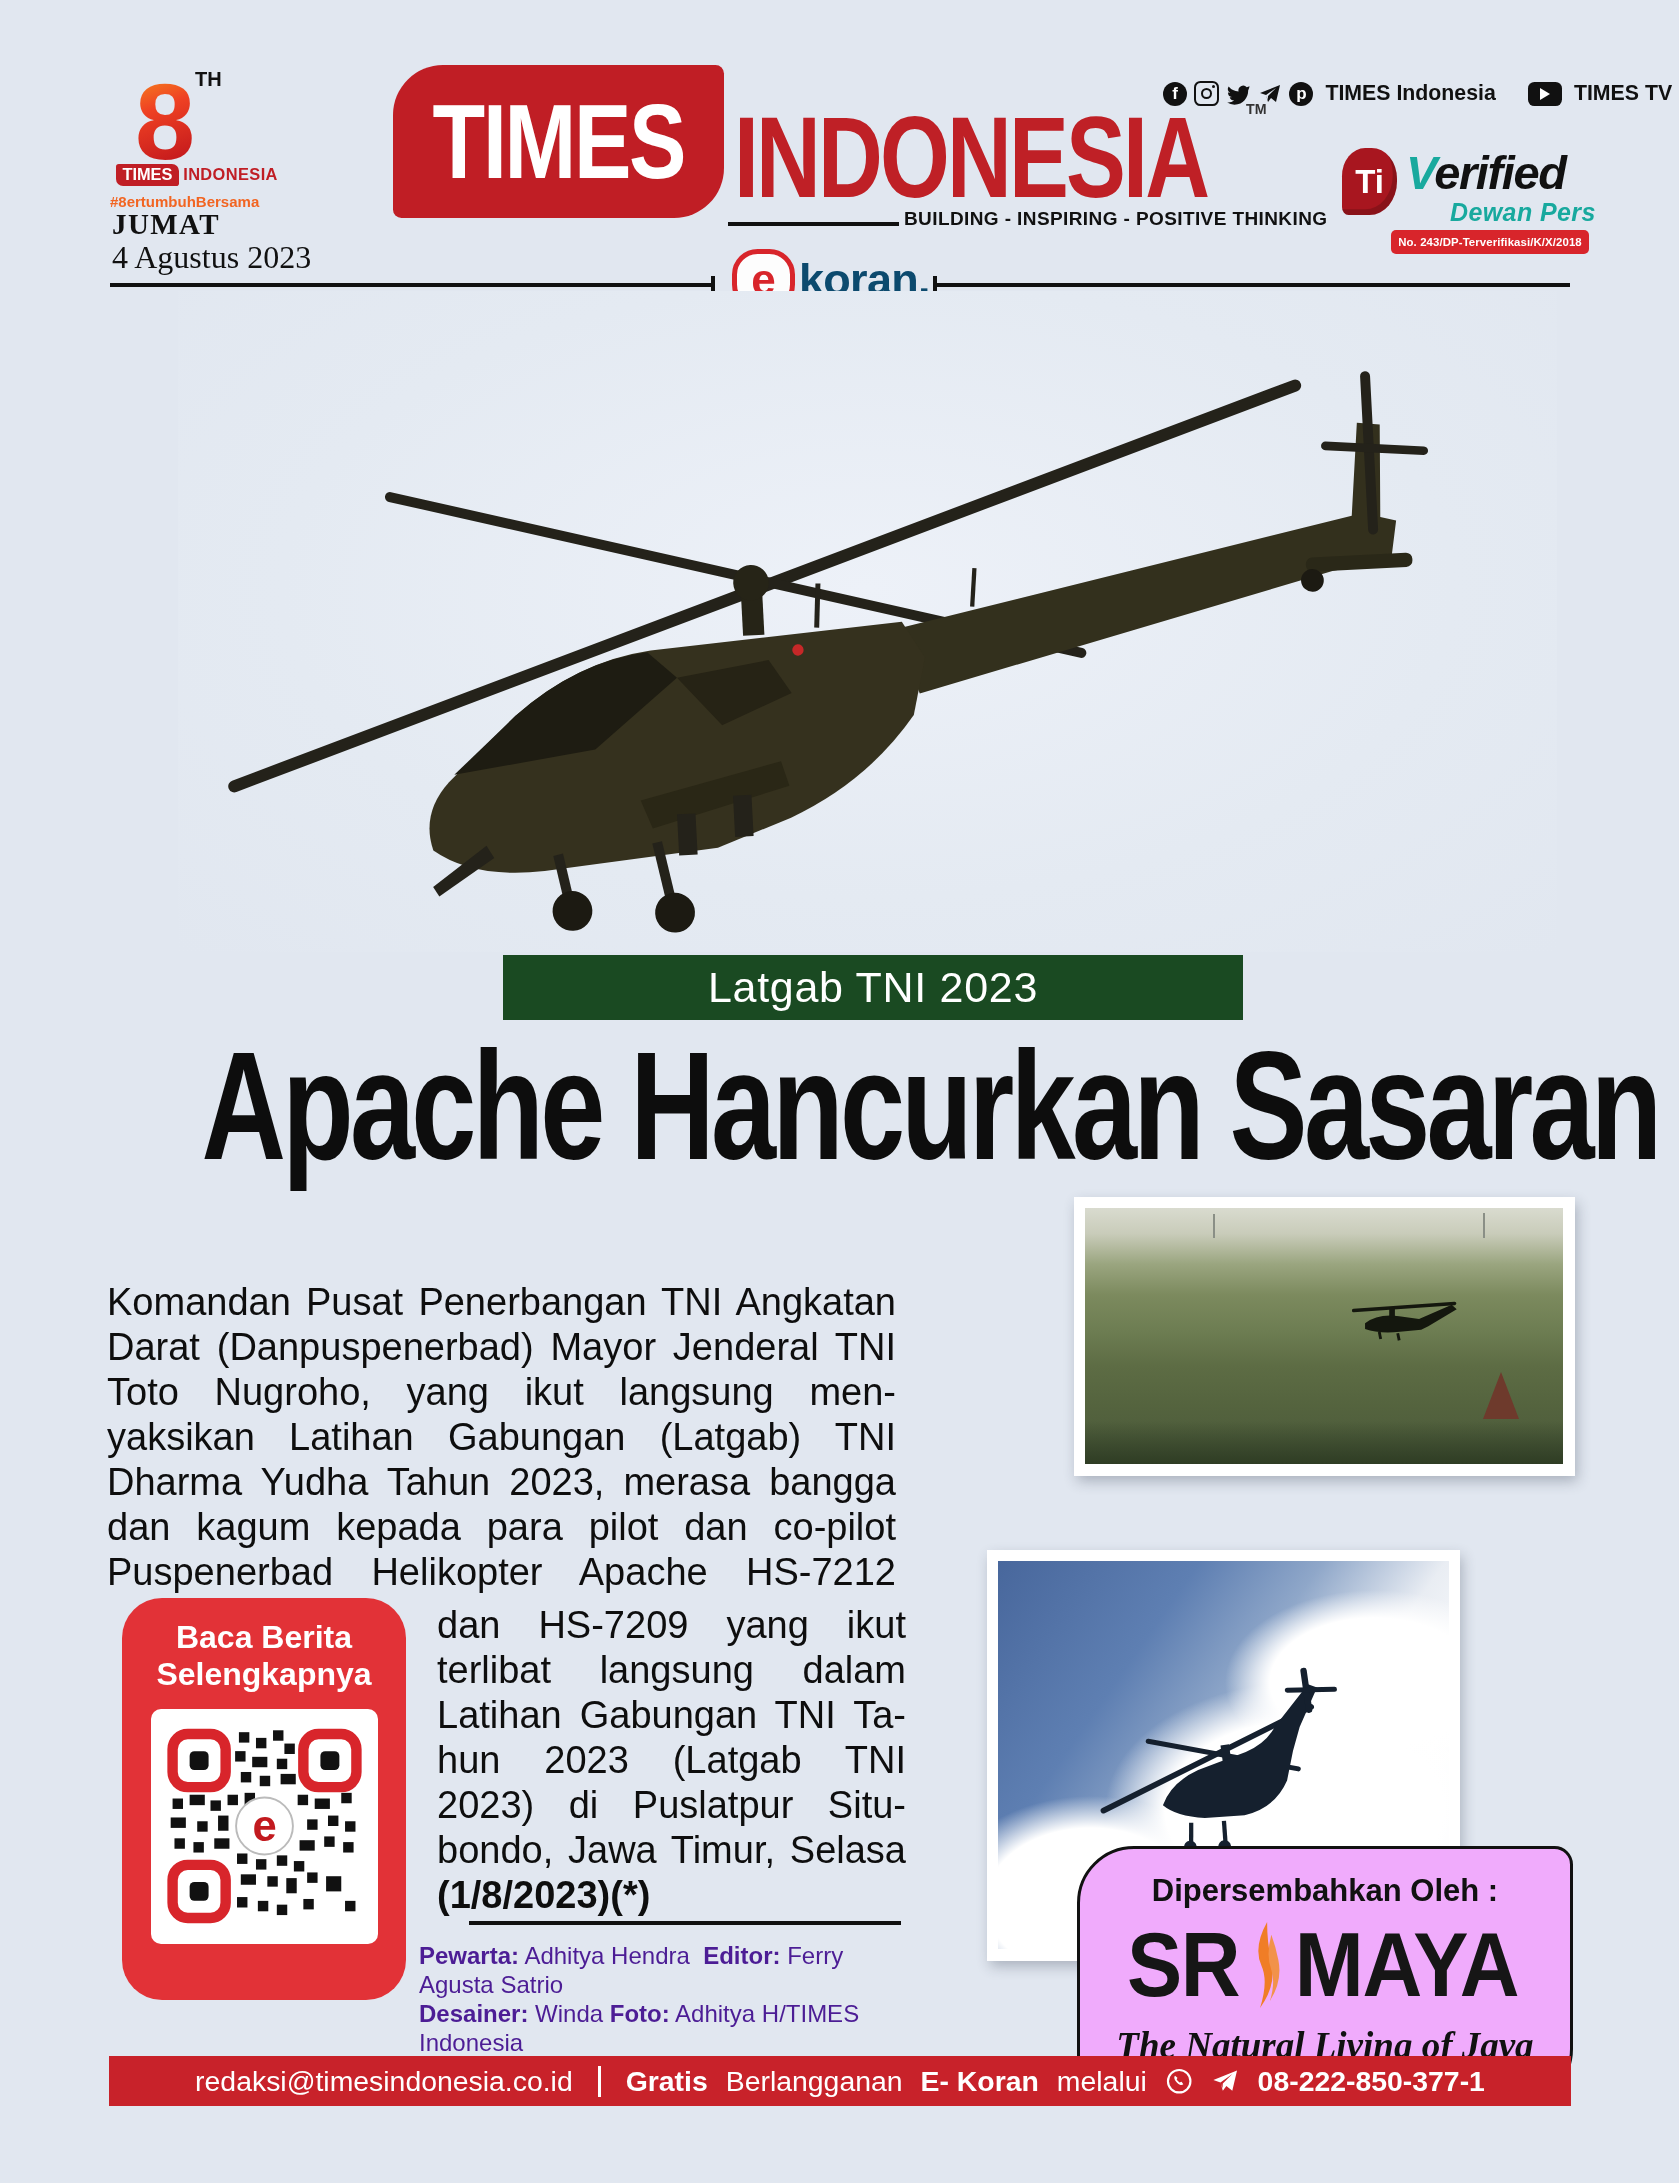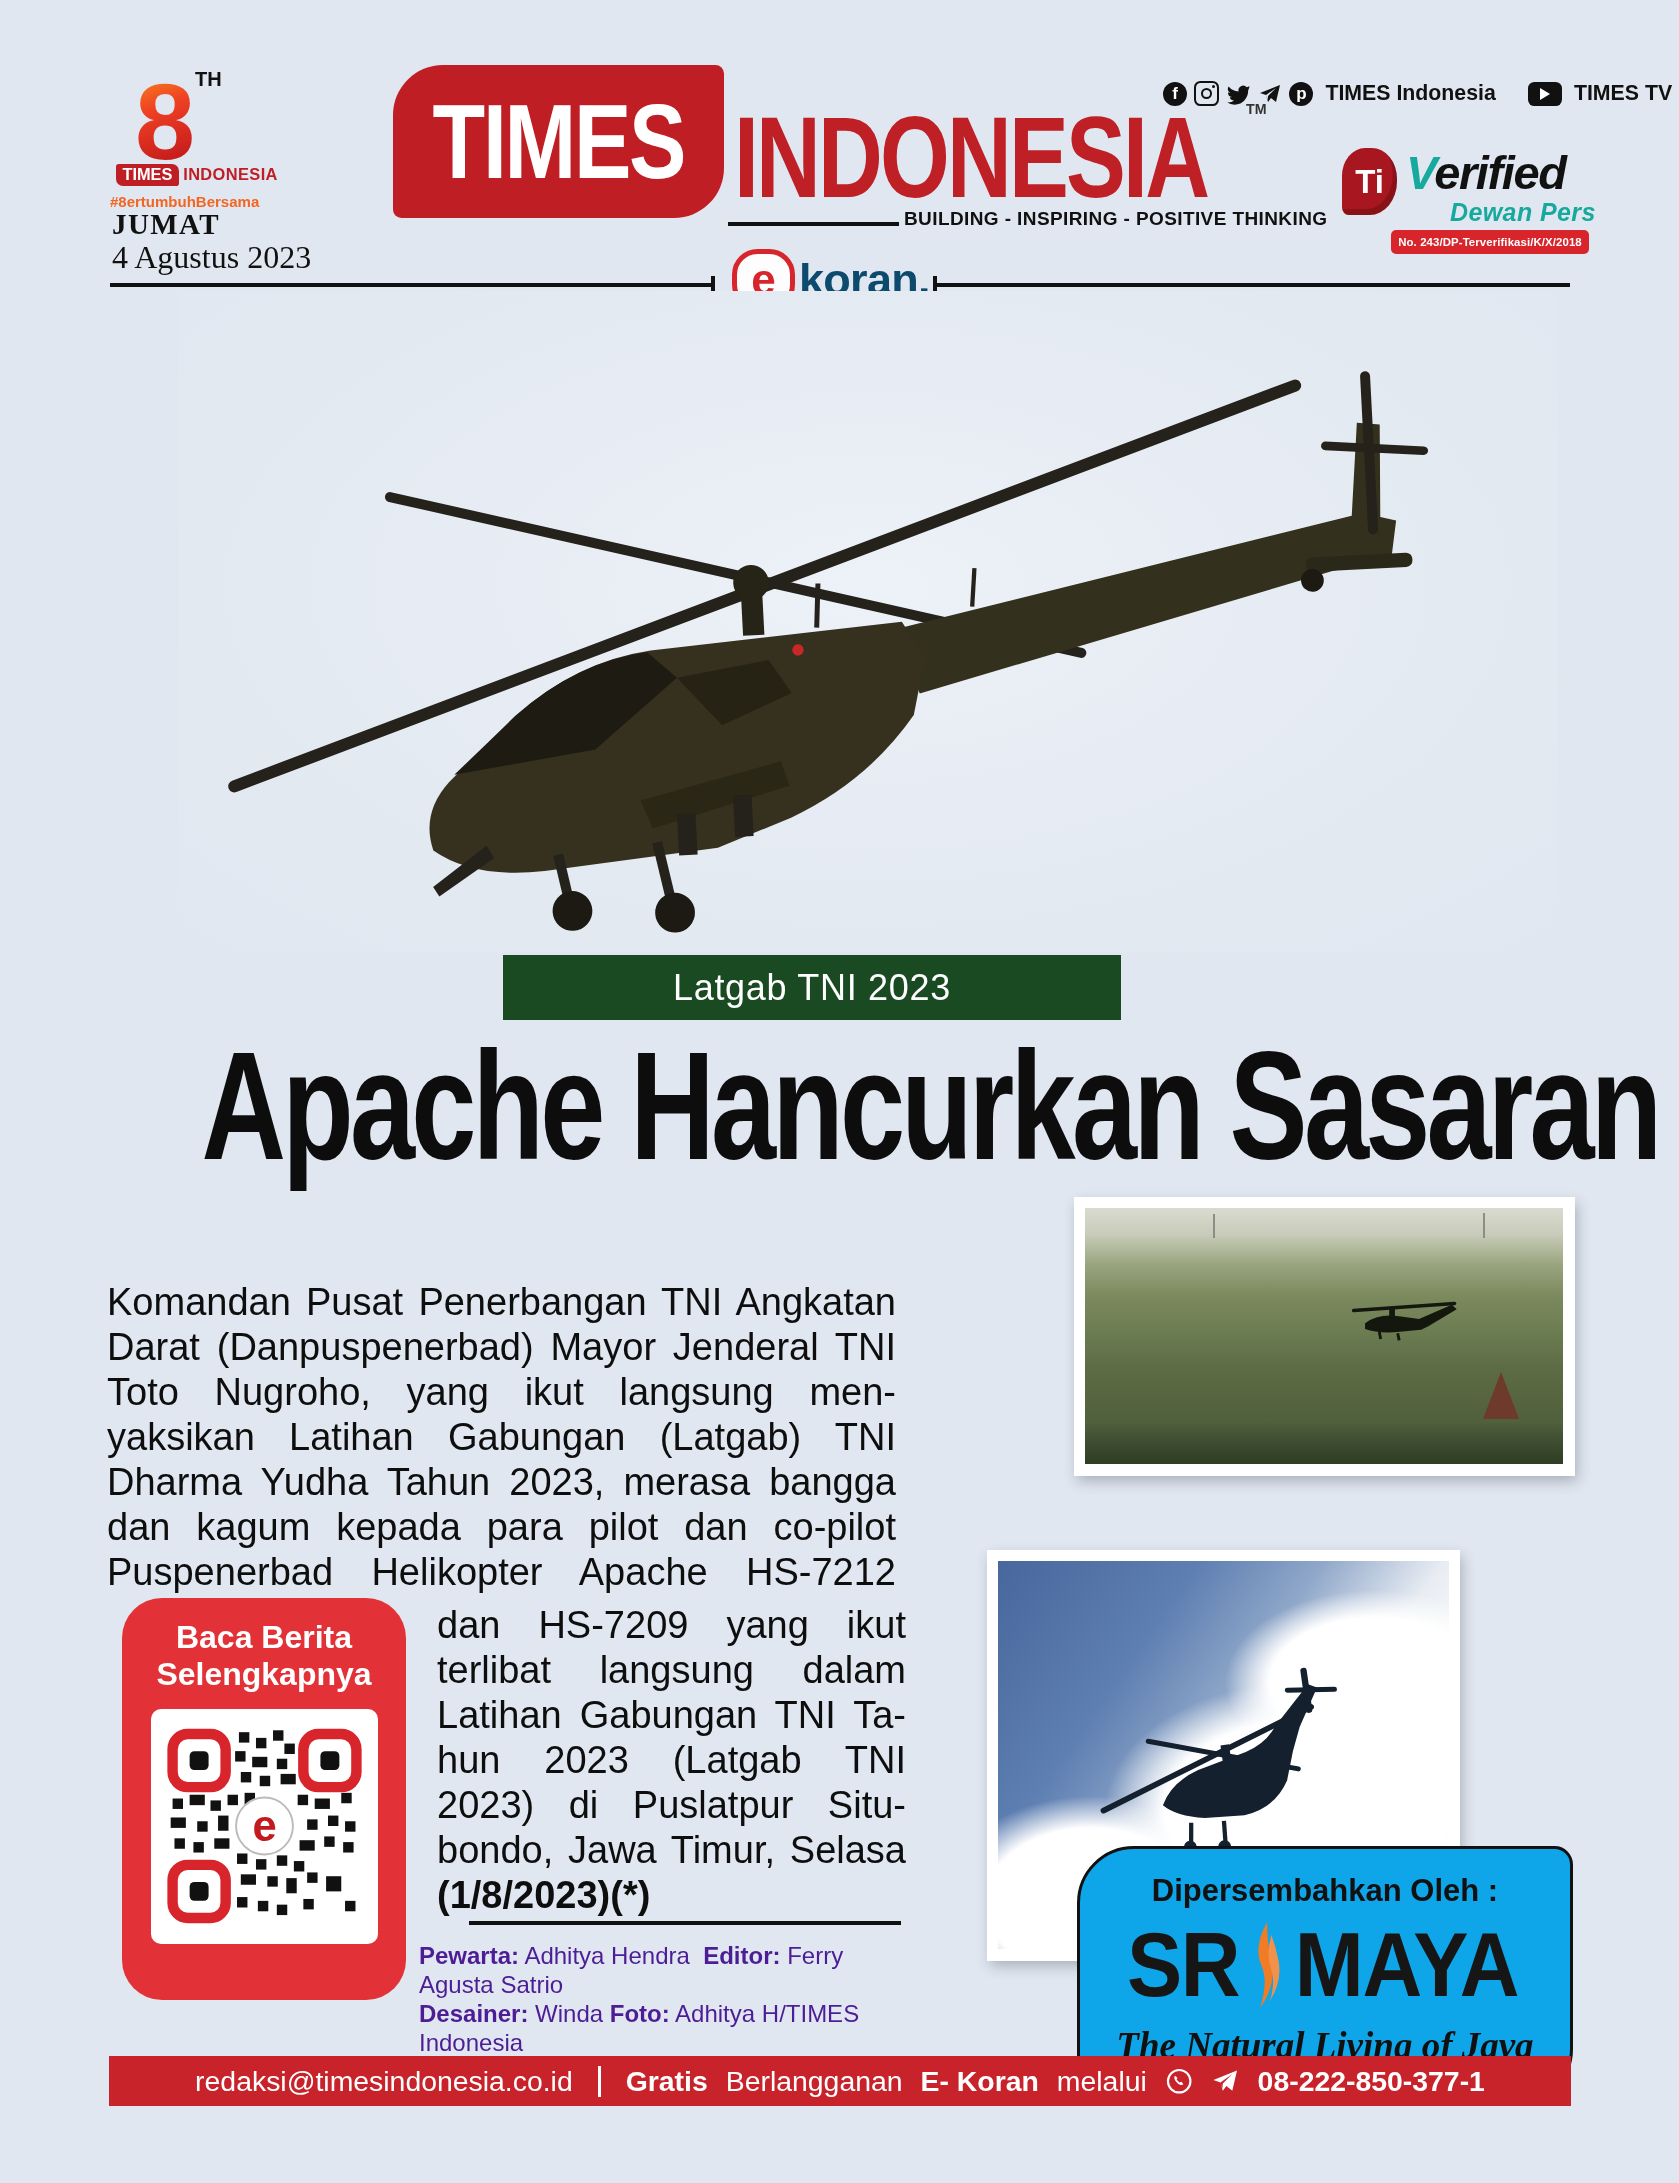--- a/index.html
+++ b/index.html
@@ -42,21 +42,21 @@
   .ti-shield{left:1342px;top:148px;width:55px;height:67px;background:#a8161f;border-radius:42% 46% 50% 12%;display:flex;align-items:center;justify-content:center;color:#fff;font-weight:900;font-size:33px;box-shadow:inset -4.3px -5.7px 0 rgba(0,0,0,.18);}
   .verified{left:1406px;top:149px;font-size:47px;font-weight:800;font-style:italic;color:#111;line-height:1;letter-spacing:-1.4px;}
   .verified .vteal{color:#18a99e;}
   .dewan{left:1450px;top:198px;font-size:25px;font-weight:800;font-style:italic;color:#18a99e;letter-spacing:0.4px;}
   .certband{left:1391px;top:230px;width:198px;height:24px;background:#d8252b;border-radius:5px;color:#fff;font-size:11.4px;font-weight:700;display:flex;align-items:center;justify-content:center;letter-spacing:0.1px;}
 
   
   .hero{left:178px;top:291px;width:1379px;height:661px;background:radial-gradient(ellipse at 50% 45%,#edf1f8 0%,#e4eaf2 60%,#e1e7f0 100%);}
 
   
-  .kicker{left:503px;top:955px;width:618px;height:65px;background:#1a4a22;color:#fff;font-size:36px;display:flex;align-items:center;justify-content:center;letter-spacing:0.7px;}
+  .kicker{left:503px;top:955px;width:740px;height:65px;background:#1a4a22;color:#fff;font-size:43px;display:flex;align-items:center;justify-content:center;letter-spacing:0.7px;}
   .headline{left:0;top:1029px;width:1679px;text-align:center;font-size:154px;font-weight:900;color:#0d0d0d;letter-spacing:-5px;line-height:1;transform:scaleX(.76);transform-origin:center;white-space:nowrap;}
 
   
   .para{color:#0e0e0e;font-size:38px;line-height:45px;}
   .para1{left:107px;top:1280px;width:789px;}
   .para2{left:437px;top:1603px;width:469px;}
   .bline{text-align:justify;text-align-last:justify;white-space:nowrap;}
   .bline.last{text-align-last:left;}
   .divider{left:469px;top:1921px;width:432px;height:3.6px;background:#111;}
   .credits{left:419px;top:1941px;width:500px;font-size:24px;line-height:29px;color:#4c1d95;}
@@ -71,21 +71,21 @@
   .photo{background:#fff;padding:11.4px;box-shadow:2.8px 5.7px 12.8px rgba(40,50,70,.3);box-sizing:border-box;}
   .photo1{left:1074px;top:1197px;width:501px;height:279px;}
   .photo1 .pic{width:478px;height:256px;overflow:hidden;position:relative;
     background:linear-gradient(180deg,#d9dbcf 0%,#c9ccba 10%,#9aa57f 22%,#7c8a5e 34%,#6d7d52 48%,#5d6c44 62%,#54633e 78%,#49583a 100%);}
   .photo2{left:987px;top:1550px;width:473px;height:411px;}
   .photo2 .pic{width:451px;height:388px;overflow:hidden;position:relative;
     background:linear-gradient(125deg,#48679c 0%,#5e7fb2 28%,#8fa7c9 45%,#e9edf3 62%,#ffffff 78%,#f4f6f9 100%);}
   .cloud{position:absolute;background:radial-gradient(closest-side,#ffffff 0%,#ffffff 70%,rgba(255,255,255,0)100%);border-radius:50%;}
 
   
-  .sponsor{left:1077px;top:1846px;width:496px;height:260px;background:#0ea5e9;border:3.6px solid #111;border-radius:57px 18.5px 57px 18.5px;box-sizing:border-box;text-align:center;}
+  .sponsor{left:1077px;top:1846px;width:496px;height:260px;background:#f0abfc;border:3.6px solid #111;border-radius:57px 18.5px 57px 18.5px;box-sizing:border-box;text-align:center;}
   .sponsor-head{font-size:31px;font-weight:800;color:#111;margin-top:24px;}
   .brandline{display:flex;align-items:center;justify-content:center;margin-top:10px;}
   .brand{font-size:90px;font-weight:900;color:#161616;letter-spacing:-1.4px;line-height:1;transform:scaleX(.92);}
   .sponsor-tag{font-family:"Liberation Serif",serif;font-style:italic;font-weight:700;font-size:37px;color:#111;margin-top:12.8px;}
 
   
   .footer{left:109px;top:2056px;width:1462px;height:50px;background:#c8222a;display:flex;align-items:center;justify-content:center;gap:18px;color:#fff;font-size:28.4px;z-index:5;}
   .footer .lt{font-weight:400;}
   .footer .bd{font-weight:700;}
   .footer .vbar{width:2.8px;height:31px;background:#fff;margin:0 7.1px;}

